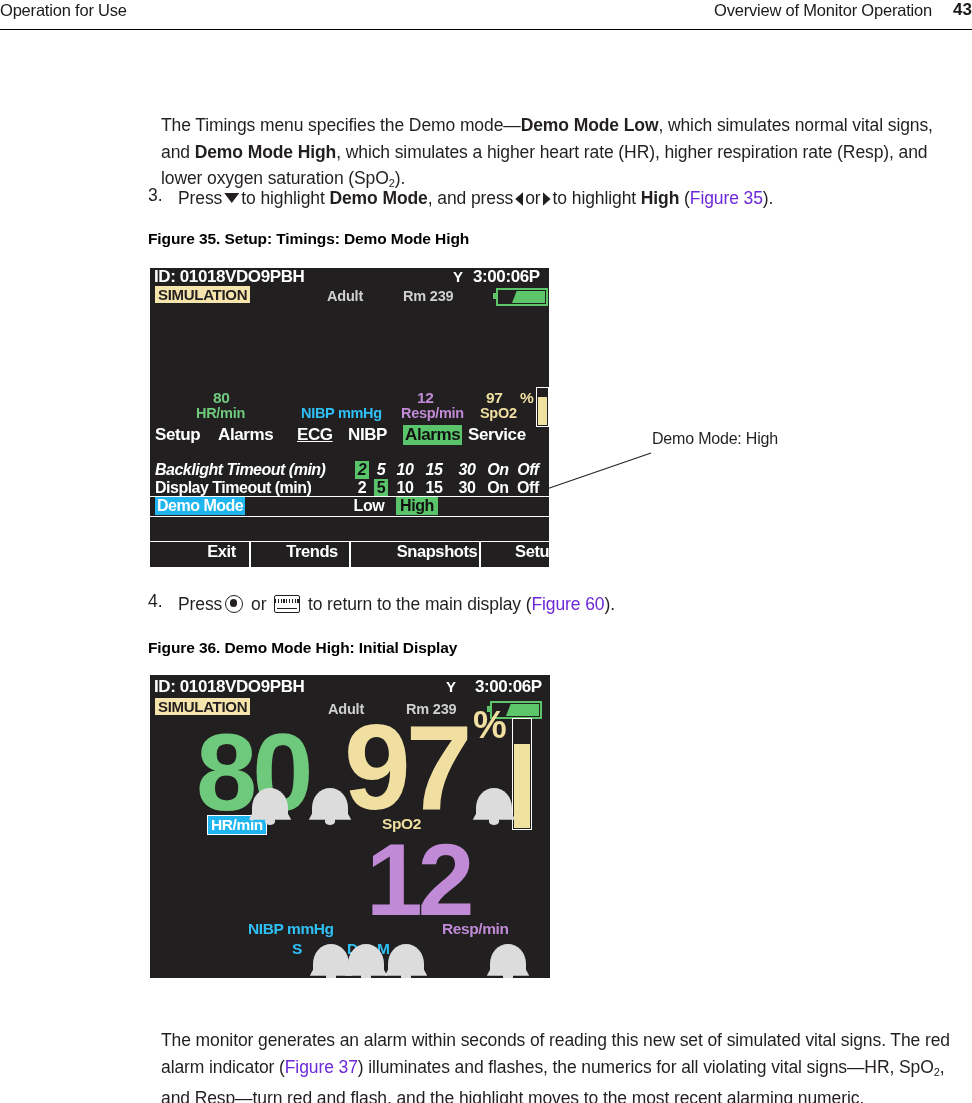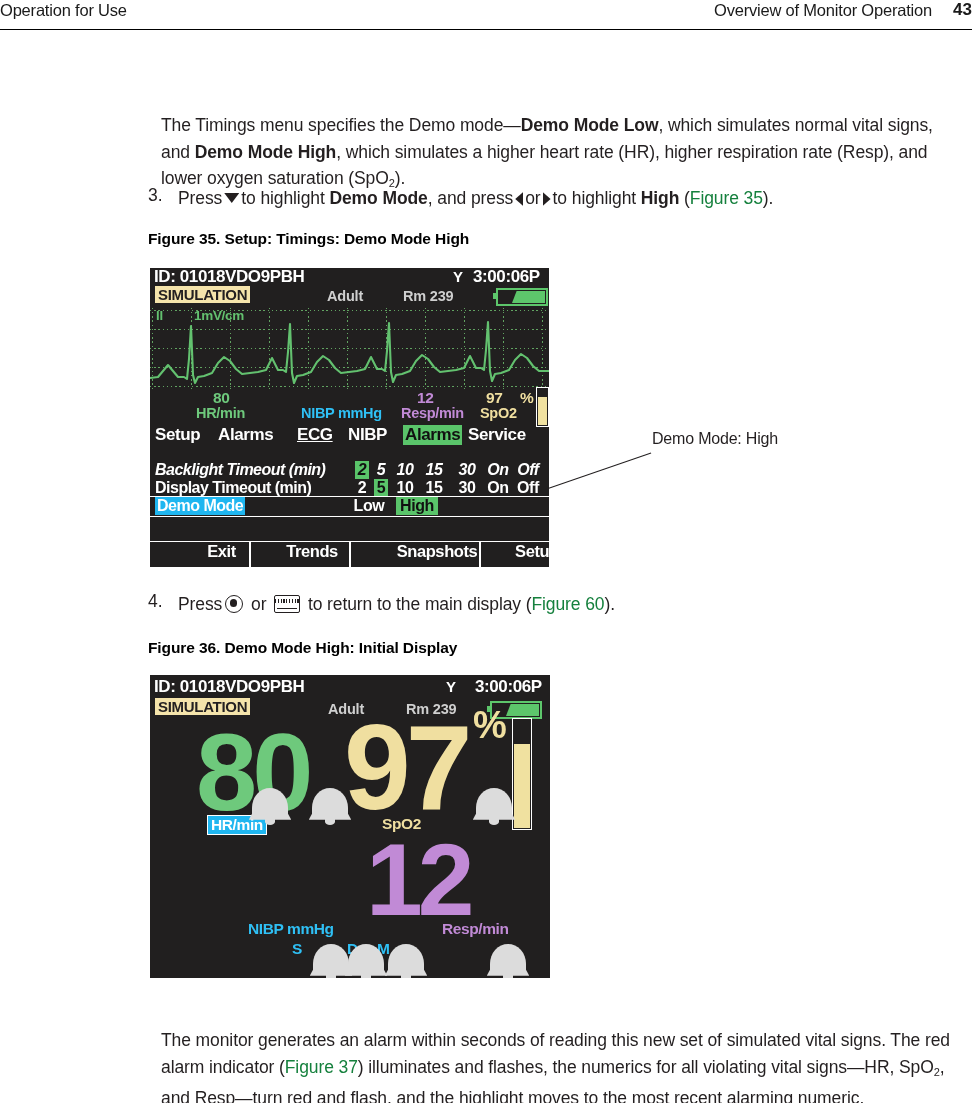--- a/index.html
+++ b/index.html
@@ -26,21 +26,21 @@
   }
 
   
   .body-col{position:absolute;left:161px;top:0;width:782px;margin-top:22px;}
   p.para{
     margin:0;font-size:17.5px;line-height:26.5px;color:#231f20;
     letter-spacing:-0.1px;
   }
   .para b{font-weight:bold;}
   sub{font-size:11px;vertical-align:-3px;}
-  .xref{color:#15803d;}
+  .xref{color:#6d28d9;}
 
   .step{
     position:absolute;font-size:17.5px;line-height:26.5px;color:#231f20;
     letter-spacing:-0.1px;
   }
   .step-num{position:absolute;left:148px;font-size:17.5px;color:#231f20;}
 
   .fig-caption{
     position:absolute;font-size:15.5px;font-weight:bold;color:#000;
     letter-spacing:-0.1px;
@@ -177,54 +177,20 @@
 <div class="monitor" id="fig35" style="left:150px;top:268px;width:399px;height:299px;">
 
   <div class="mon-id">ID: 01018VDO9PBH</div>
   <div class="mon-antenna" style="left:303px;top:0px;">Υ</div>
   <div class="mon-time" style="left:323px;top:-1px;">3:00:06P</div>
   <div class="mon-sim">SIMULATION</div>
   <div class="mon-adult" style="left:177px;top:20px;">Adult</div>
   <div class="mon-room" style="left:253px;top:20px;">Rm 239</div>
   <div class="batt" style="left:346px;top:20px;"></div>
 
-  <div class="ecg" style="left:0px;top:39px;width:399px;height:82px;">
-    <div class="ecg-grid-h">
-      <i style="top:3px"></i>
-        <i style="top:22px"></i>
-        <i style="top:41px"></i>
-        <i style="top:60px"></i>
-        <i style="top:79px"></i>
-    </div>
-    <div class="ecg-grid-v">
-      <i style="left:2px"></i>
-        <i style="left:41px"></i>
-        <i style="left:80px"></i>
-        <i style="left:119px"></i>
-        <i style="left:158px"></i>
-        <i style="left:197px"></i>
-        <i style="left:236px"></i>
-        <i style="left:275px"></i>
-        <i style="left:314px"></i>
-        <i style="left:353px"></i>
-        <i style="left:392px"></i>
-    </div>
-    <div class="ecg-lead">II</div>
-    <div class="ecg-gain">1mV/cm</div>
-    <svg class="ecg-trace" viewBox="0 0 399 82" preserveAspectRatio="none">
-      <path fill="none" stroke="#63c16f" stroke-width="2.1" stroke-linejoin="round" stroke-linecap="round" d="M0,71 L8,70 L13,64 L18,58 L23,64 L28,70 L34,70 L37,72 L39,52 L41,19 L43,68 L45,76 L48,70 L54,69
-           L62,66 L68,56 L74,50 L80,54 L86,62 L92,67 L100,66 L108,65 L112,64
-           L116,63 L119,57 L122,51 L125,57 L128,63 L133,63 L136,65 L138,45 L140,17 L142,66 L144,76 L147,69 L153,68
-           L161,65 L167,55 L173,49 L179,53 L185,61 L191,66 L199,65 L207,64 L211,63
-           L215,62 L218,56 L221,50 L224,56 L227,62 L232,62 L235,64 L237,44 L239,16 L241,65 L243,75 L246,68 L252,67
-           L260,64 L266,54 L272,48 L278,52 L284,60 L290,65 L298,64 L306,63 L310,62
-           L314,61 L317,55 L320,49 L323,55 L326,61 L331,61 L334,63 L336,43 L338,15 L340,64 L342,74 L345,67 L351,66
-           L359,63 L365,53 L371,47 L377,51 L383,59 L389,64 L399,64"></path>
-    </svg>
-  </div>
 
   <div>
     <div class="num-val" style="left:63px;top:121px;color:#6ec97c;">80</div>
     <div class="num-lbl" style="left:46px;top:137px;color:#6ec97c;">HR/min</div>
     <div class="num-lbl" style="left:151px;top:137px;color:#2fc0f5;">NIBP mmHg</div>
     <div class="num-val" style="left:267px;top:121px;color:#c18ad6;">12</div>
     <div class="num-lbl" style="left:251px;top:137px;color:#c18ad6;">Resp/min</div>
     <div class="num-val" style="left:336px;top:121px;color:#f0dfa0;">97</div>
     <div class="num-lbl" style="left:330px;top:137px;color:#f0dfa0;">SpO2</div>
     <div class="num-val" style="left:370px;top:121px;color:#f0dfa0;">%</div>

